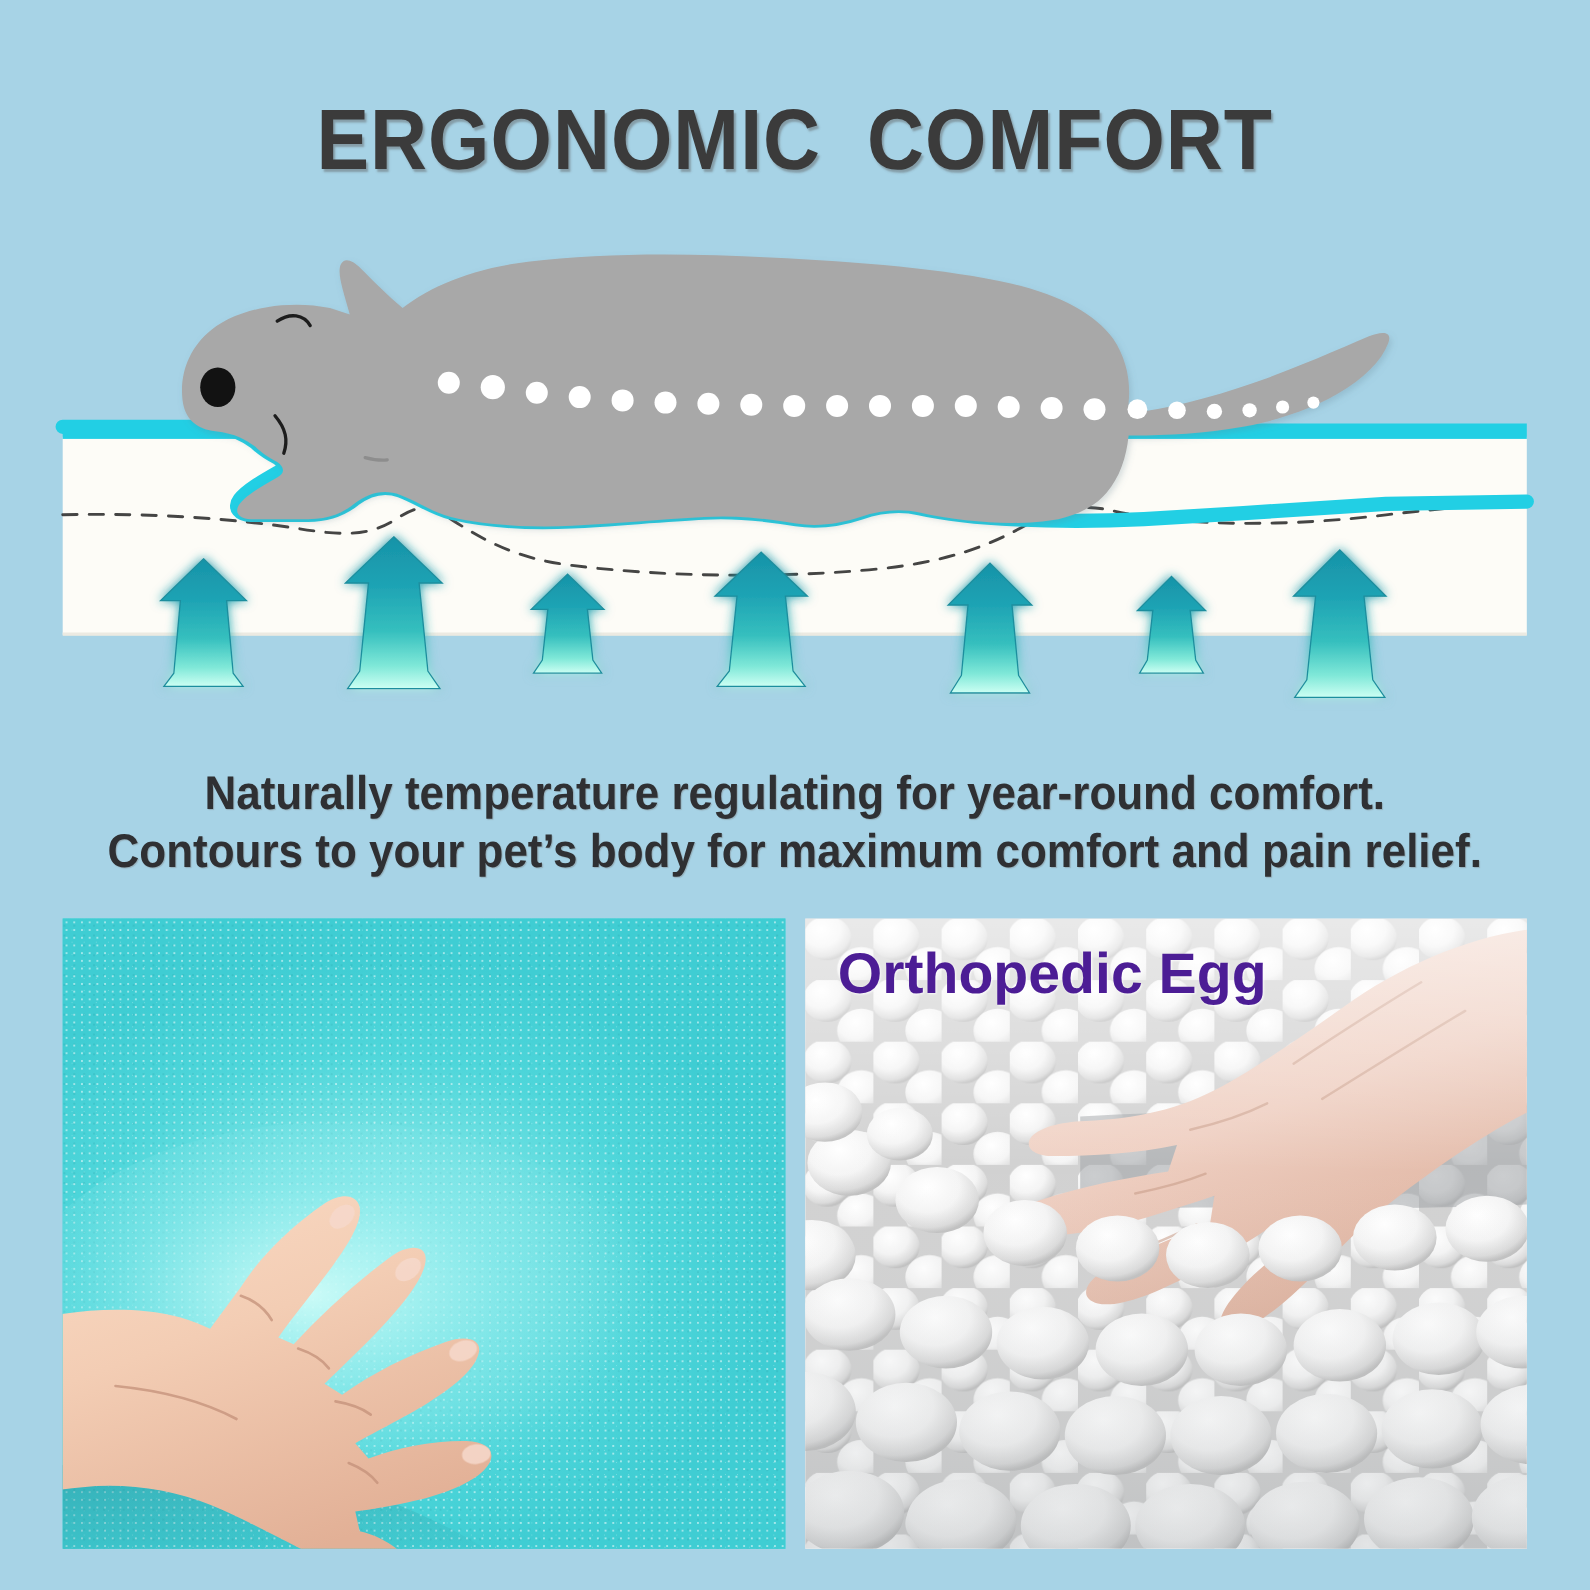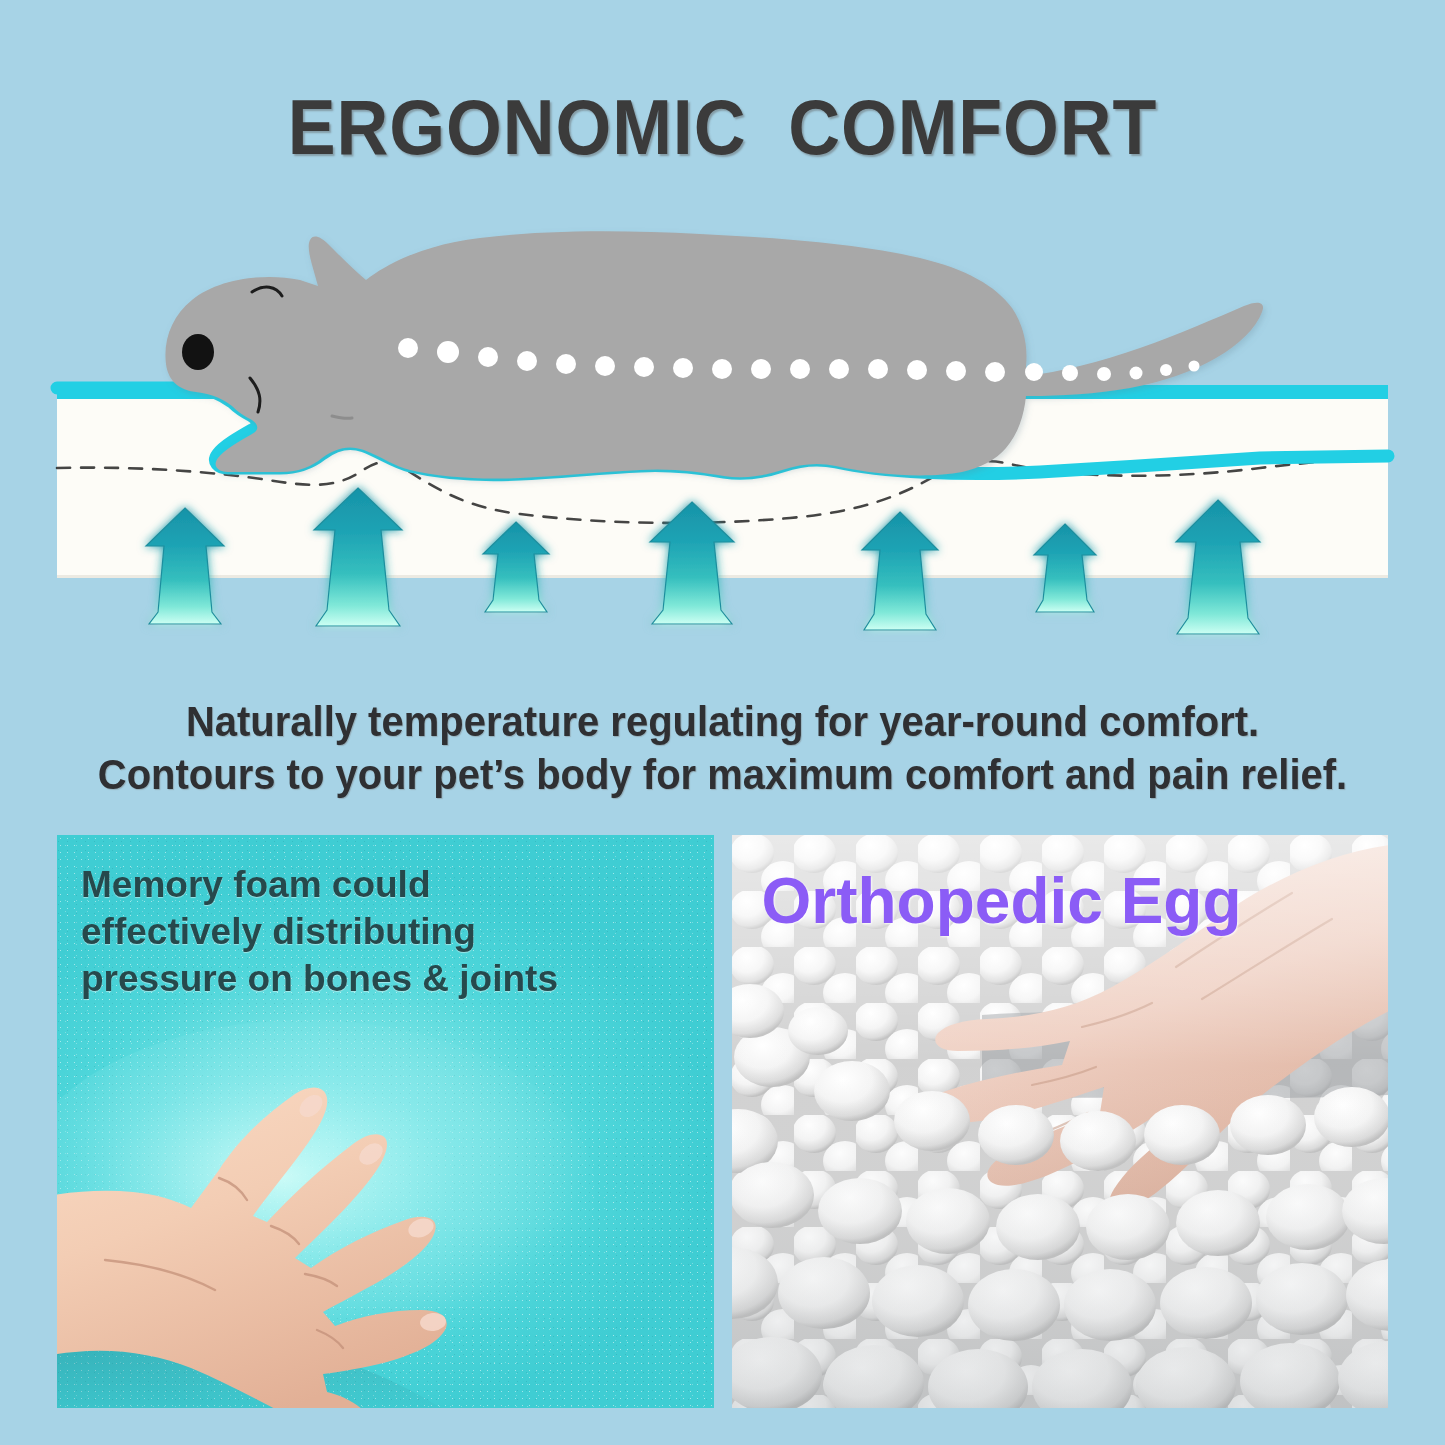--- a/index.html
+++ b/index.html
@@ -75,23 +75,23 @@
   }
   .leftcap div { white-space:nowrap; }
 
   
   .hand-l { position:absolute; z-index:4; }
 
   
   .panel-right { background:#efefef; }
   .egg-wrap { position:absolute; inset:0; }
   .rightcap {
-    position:absolute; left:30px; top:35px; width:90%;
-    font-size:64px; line-height:63px; font-weight:bold;
-    color:#8b5cf6; z-index:6;
+    position:absolute; left:30px; top:20px; width:90%;
+    font-size:52px; line-height:63px; font-weight:bold;
+    color:#4c1d95; z-index:6;
     text-shadow:1px 1px 2px rgba(255,255,255,.85);
   }
   .rightcap div { white-space:nowrap; }
 </style>
 </head>
 <body>
 
 <div class="title">ERGONOMIC  COMFORT</div>
 
 <div class="hero">
@@ -257,25 +257,20 @@
 <div class="bodycopy">
   <div>Naturally temperature regulating for year-round comfort.</div>
   <div>Contours to your pet’s body for maximum comfort and pain relief.</div>
 </div>
 
 <div class="panels">
 
   <div class="panel panel-left">
     <div class="foam-speckle"></div>
 
-    <div class="leftcap">
-      <div>Memory foam could</div>
-      <div>effectively distributing</div>
-      <div>pressure on bones &amp; joints</div>
-    </div>
 
     <svg class="hand-l" width="660" height="430" style="left:-52px; top:175px;" viewBox="0 0 660 430">
       <defs>
         <radialGradient id="glowL" cx="46%" cy="46%" r="56%">
           <stop offset="0%" stop-color="#cffcf8" stop-opacity=".95"></stop>
           <stop offset="55%" stop-color="#8aeaec" stop-opacity=".45"></stop>
           <stop offset="100%" stop-color="#7fe4e7" stop-opacity="0"></stop>
         </radialGradient>
         <linearGradient id="skinL" x1="0" y1="0" x2="0.45" y2="1">
           <stop offset="0%" stop-color="#fbdcc6"></stop>

